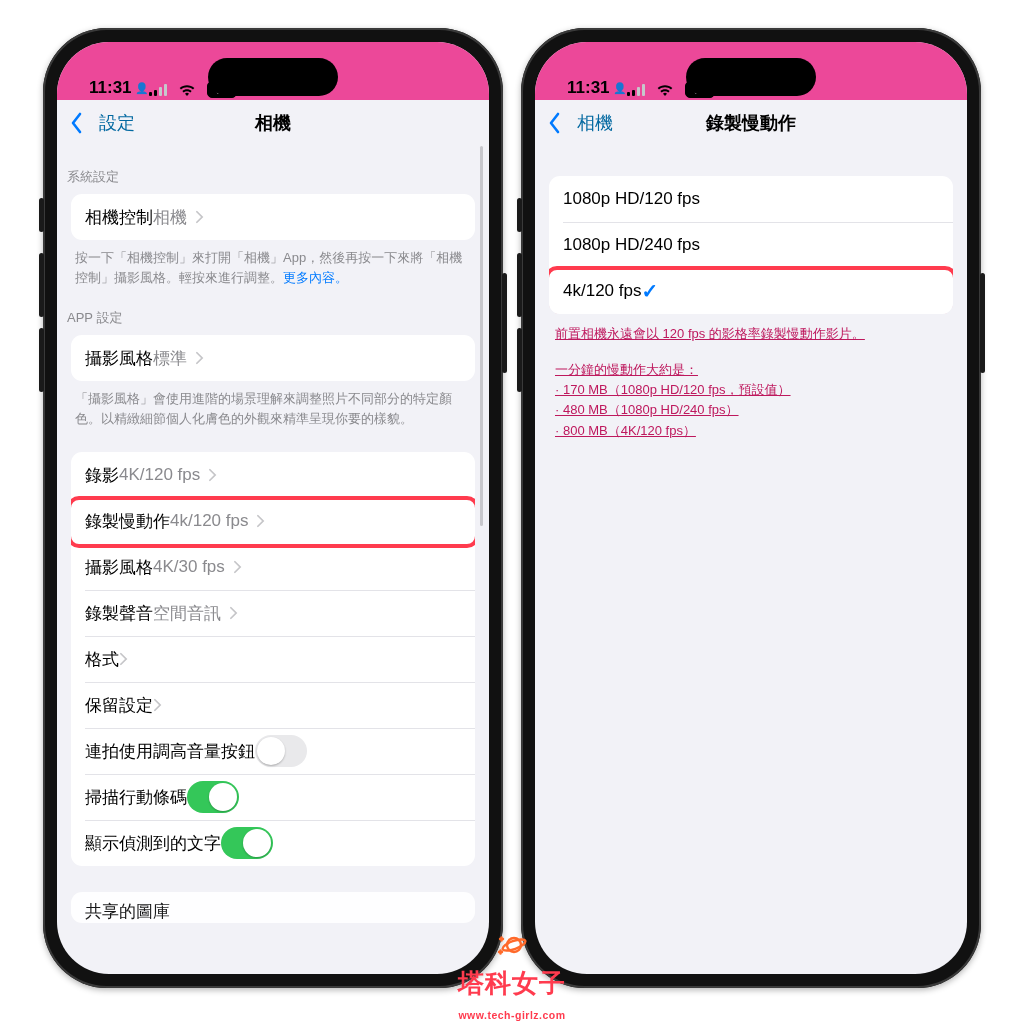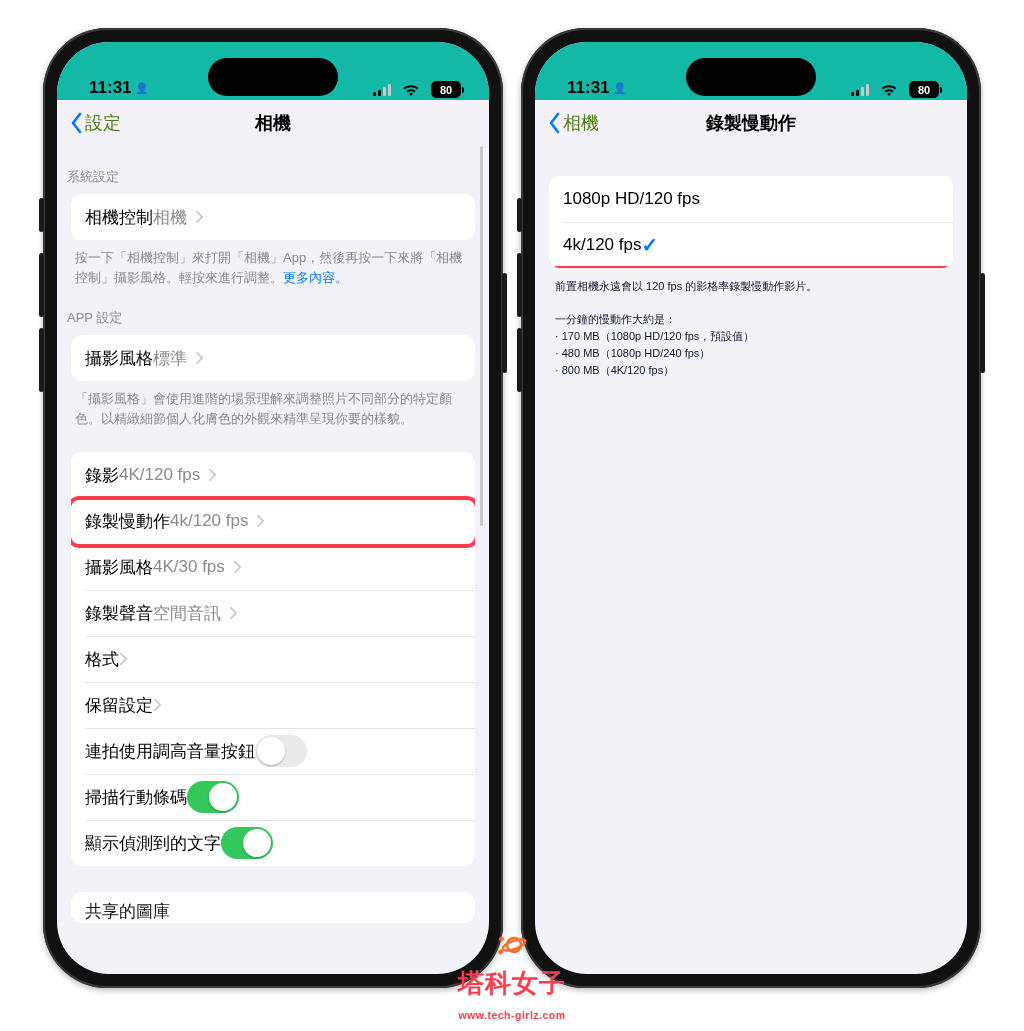--- a/index.html
+++ b/index.html
@@ -49,23 +49,22 @@
     height: 38px;
     background: #000;
     border-radius: 22px;
     z-index: 5;
   }
   
   .status {
     height: 58px;
     display: flex;
     align-items: flex-end;
-    justify-content: space-between;
     padding: 0 28px 2px 32px;
-    background: #14b8a6;
+    background: #ec4899;
     font-weight: 600;
     font-size: 17px;
     color: #000;
   }
   .status-left { display:flex; align-items:center; gap:4px; }
   .status-right { display:flex; align-items:center; gap:12px; }
   .person-ic { font-size:11px; }
   .sig { display:inline-flex; align-items:flex-end; gap:2px; height:12px;}
   .sig span { width:3px; background:#000; border-radius:1px; }
   .sig .b1{height:4px} .sig .b2{height:6px} .sig .b3{height:9px;background:#c7c7cc}
@@ -80,21 +79,21 @@
   }
   .batt::after{content:"";position:absolute;right:-4px;top:5px;width:2.5px;height:6px;background:#000;border-radius:0 2px 2px 0;}
   
   .nav {
     height: 46px;
     display:flex; align-items:center; justify-content:space-between;
     padding: 0 12px;
     background:#f2f2f7;
     position:relative;
   }
-  .nav-back { display:flex;align-items:center;color:#4d7c0f;font-size:18px;gap:2px; }
+  .nav-back { display:flex;align-items:center;color:#0369a1;font-size:18px;gap:16px; }
   .nav-back svg{width:14px;height:22px}
   .nav-title { position:absolute; left:0; right:0; text-align:center; font-size:18px; font-weight:600; color:#000; pointer-events:none;}
   
   .content { padding: 0 0 0 0; overflow:hidden; }
   .section-header {
     color:#8a8a8e; font-size:13px; padding: 22px 18px 8px 10px;
   }
   .cellgroup {
     background:#fff; margin:0 14px; border-radius:11px; overflow:hidden;
   }
@@ -122,21 +121,21 @@
   }
   .switch.off{background:#e9e9eb}.switch.off .knob{left:2px}
   .switch.on{background:#34c759}.switch.on .knob{right:2px}
   
   .hl {
     border:4px solid #ff3b4e; border-radius:12px;
     position:absolute; z-index:3; pointer-events:none;
   }
   
   .check { color:#007aff; font-size:20px; font-weight:600;}
-  .r-foot { color:#0f172a; font-size:11px; line-height:1.55; padding:10px 18px 0 20px;}
+  .r-foot { color:#be185d; font-size:13px; line-height:1.55; padding:10px 18px 0 20px;text-decoration:underline;}
   .r-foot .bul { display:block; }
   
   .watermark {
     position:absolute; bottom:30px; left:50%; transform:translateX(-50%);
     display:flex; align-items:center; gap:8px; font-weight:700;flex-direction:column;
   }
   .wm-icon { color:#ff6a2b; font-size:22px; display:flex;align-items:center;gap:4px;}
   .wm-text { color:#ff3b4e; font-size:26px; letter-spacing:1px; }
   .wm-sub { position:absolute; bottom:10px; left:50%; transform:translateX(-50%);
     color:#ff3b4e; font-size:10.5px; letter-spacing:.5px; font-weight:600;}
@@ -350,20 +349,23 @@
             </svg>
           <span>相機</span>
         </div>
         <div class="nav-title">錄製慢動作</div>
       </div>
 
       <div style="height:30px"></div>
       <div class="cellgroup" style="position:relative">
         <div class="cell">
           <span>1080p HD/120 fps</span>
+        </div>
+        <div class="cell">
+          <span>1080p HD/240 fps</span>
         </div>
         <div class="cell">
           <span>4k/120 fps</span>
           <span class="check">✓</span>
         </div>
         <div class="hl" style="left:-4px;top:90px;right:-4px;height:52px"></div>
       </div>
 
       <div class="r-foot">前置相機永遠會以 120 fps 的影格率錄製慢動作影片。</div>
       <div class="r-foot" style="padding-top:16px">

